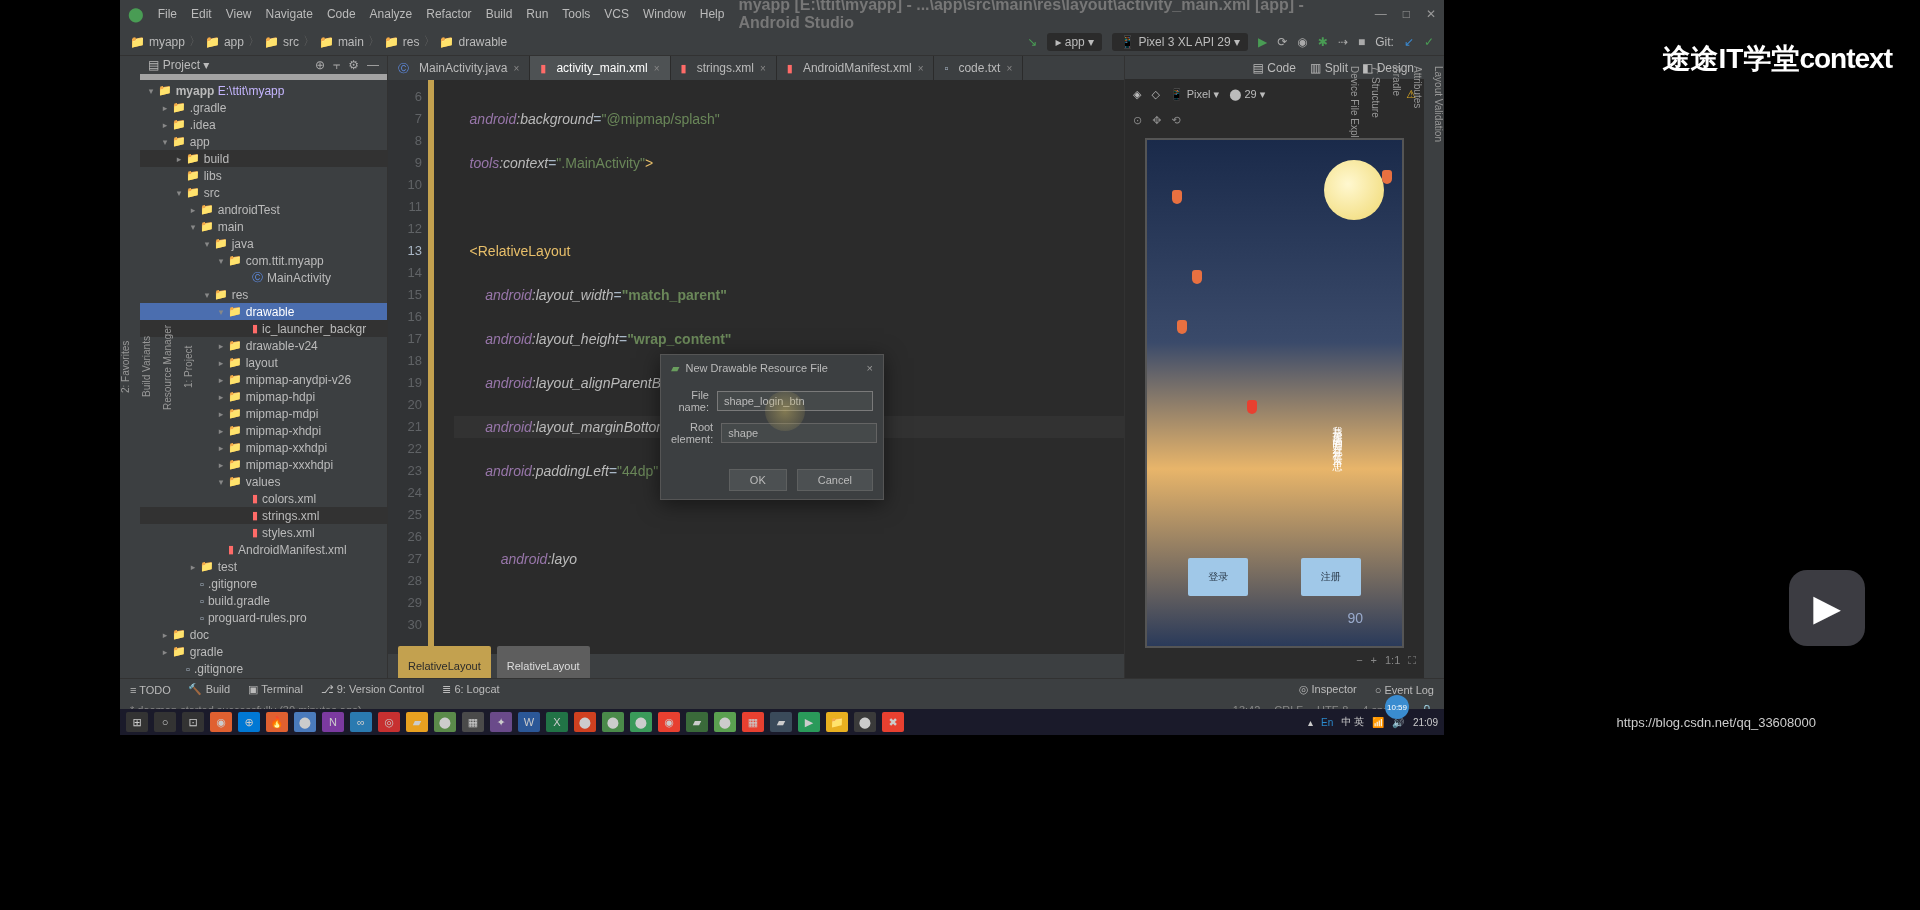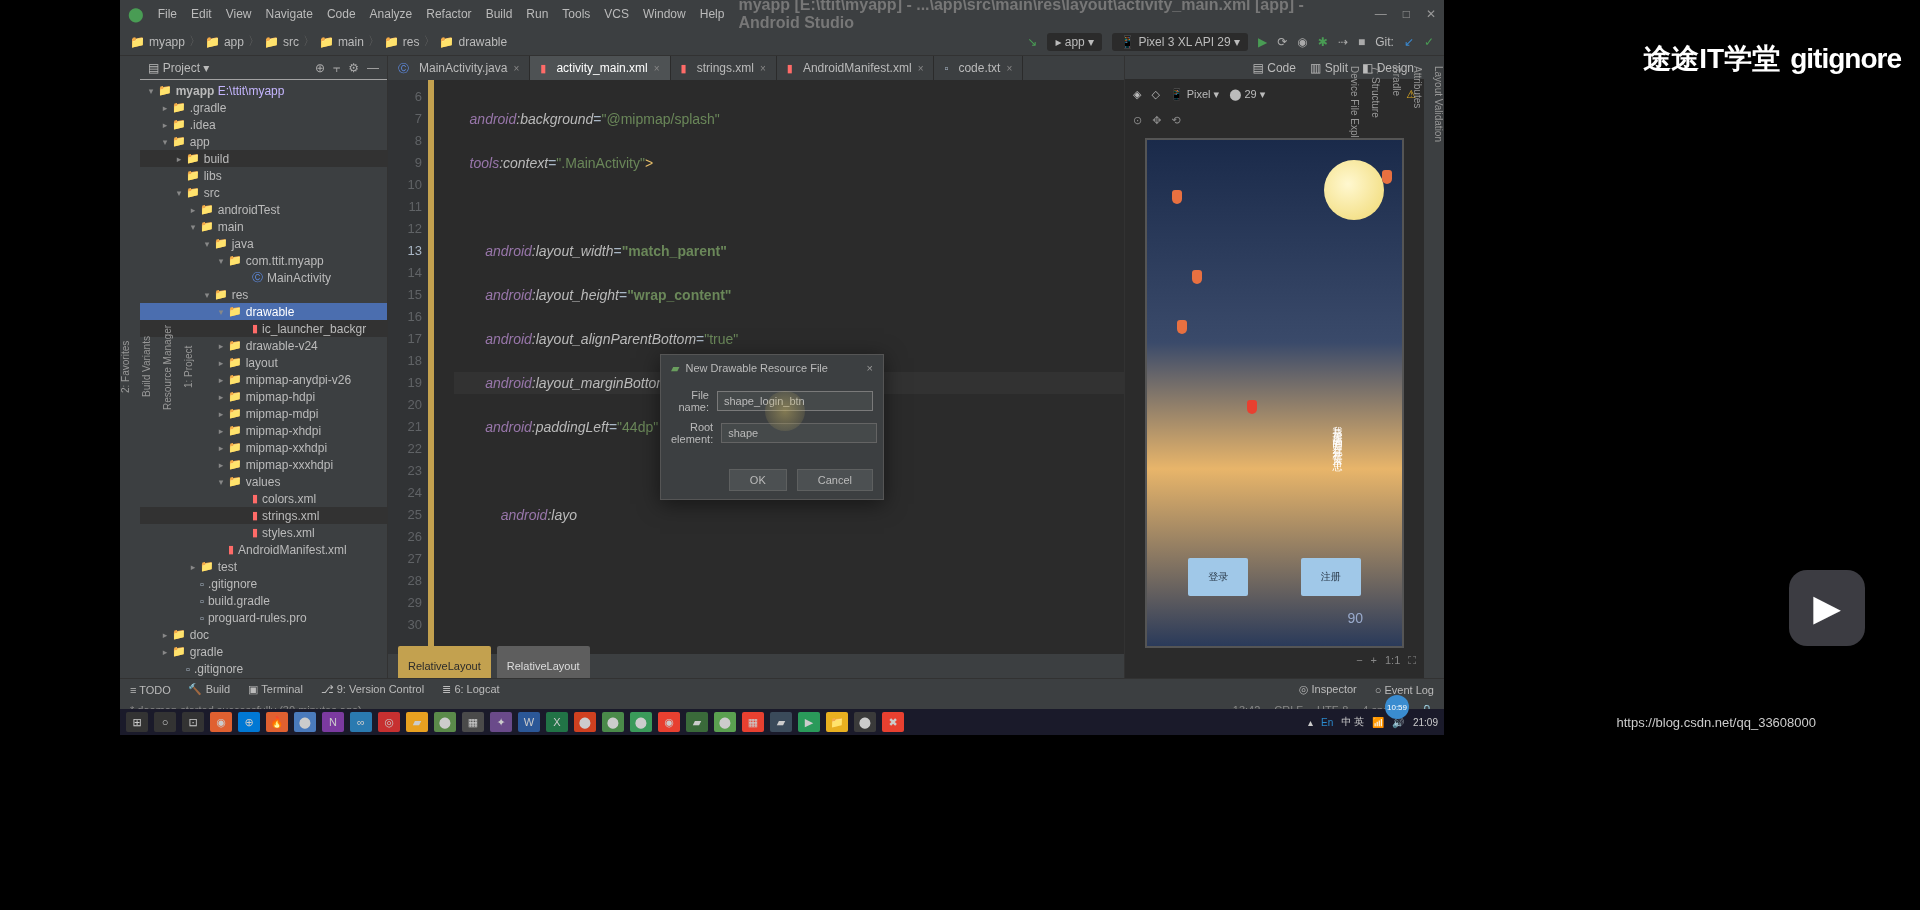--- a/index.html
+++ b/index.html
@@ -13,21 +13,21 @@
 .breadcrumb { display: flex; align-items: center; gap: 4px; }
 .breadcrumb .sep { color: #666; }
 .breadcrumb .folder-icon { color: #87939a; }
 .toolbar-right { margin-left: auto; display: flex; align-items: center; gap: 10px; }
 .toolbar-right .run-conf { background: #2b2b2b; padding: 2px 8px; border-radius: 3px; }
 .toolbar-right .git-label { color: #bbb; }
 .toolbar-right .icon { color: #aaa; }
 .main { flex: 1; display: flex; overflow: hidden; position: relative; }
 .left-rail { width: 20px; background: #3c3f41; writing-mode: vertical-rl; text-align: center; font-size: 10px; color: #999; display: flex; flex-direction: column; gap: 10px; padding: 10px 0; transform: rotate(180deg); }
 .project-panel { width: 248px; background: #3c3f41; border-right: 1px solid #323232; display: flex; flex-direction: column; }
-.project-header { height: 24px; display: flex; align-items: center; padding: 0 8px; font-size: 12px; color: #bbb; border-bottom: 1px solid #a3a3a3; }
+.project-header { height: 24px; display: flex; align-items: center; padding: 0 8px; font-size: 12px; color: #bbb; border-bottom: 6px solid #a3a3a3; }
 .project-header .tools { margin-left: auto; display: flex; gap: 8px; color: #aaa; }
 .tree { flex: 1; overflow-y: auto; font-size: 12px; color: #bbb; padding: 2px 0; }
 .tree-item { display: flex; align-items: center; height: 17px; padding-right: 4px; white-space: nowrap; }
 .tree-item.selected { background: #4b6eaf; color: #fff; }
 .tree-item.highlight { background: #323232; }
 .arrow { width: 14px; text-align: center; color: #888; font-size: 9px; }
 .ficon { margin-right: 4px; font-size: 11px; }
 .folder { color: #87939a; }
 .file-xml { color: #ff6b68; }
 .file-java { color: #5e8de6; }
@@ -68,21 +68,21 @@
 .dialog-row { display: flex; align-items: center; gap: 8px; margin-bottom: 8px; }
 .dialog-row label { width: 74px; text-align: right; }
 .dialog-row input { flex: 1; background: #45494a; border: 1px solid #646464; color: #bbb; padding: 3px 6px; font-size: 11px; }
 .dialog-row input.focus { border-color: #7a7a7a; }
 .dialog-buttons { display: flex; justify-content: flex-end; gap: 10px; padding: 8px 10px; }
 .dialog-buttons button { background: #4c5052; border: 1px solid #5e6060; color: #bbb; padding: 4px 20px; font-size: 11px; }
 .highlight-spot { position: absolute; left: 645px; top: 335px; width: 40px; height: 40px; border-radius: 50%; background: radial-gradient(circle, rgba(200,180,100,0.5), transparent); z-index: 101; pointer-events: none; }
 .bottom-bar { height: 22px; background: #3c3f41; display: flex; align-items: center; font-size: 11px; color: #bbb; padding: 0 10px; gap: 18px; border-top: 1px solid #323232; }
 .status-bar { height: 20px; background: #3c3f41; display: flex; align-items: center; font-size: 11px; color: #888; padding: 0 10px; }
 .status-bar .right { margin-left: auto; display: flex; gap: 14px; }
-.watermark { position: absolute; right: 19px; top: 40px; color: #fff; font-size: 28px; font-weight: bold; display: flex; align-items: center; gap: 10px; }
+.watermark { position: absolute; right: 28px; top: 40px; color: #fff; font-size: 28px; font-weight: bold; display: flex; align-items: center; }
 .taskbar { position: absolute; left: 120px; bottom: 175px; width: 1324px; height: 26px; background: #1a1a2a; display: flex; align-items: center; padding: 0 6px; gap: 6px; }
 .taskbar-item { width: 22px; height: 20px; background: #333; border-radius: 2px; display: flex; align-items: center; justify-content: center; font-size: 11px; color: #ccc; }
 .taskbar-right { margin-left: auto; display: flex; align-items: center; gap: 8px; font-size: 10px; color: #ccc; }
 .url-overlay { position: absolute; right: 104px; bottom: 180px; color: #ccc; font-size: 13px; text-shadow: 1px 1px 2px #000; }
 .time-badge { position: absolute; left: 1265px; top: 695px; width: 24px; height: 24px; border-radius: 50%; background: #3a8cd0; color: #fff; font-size: 8px; display: flex; align-items: center; justify-content: center; z-index: 50; }
 .floating-icon { position: absolute; right: 55px; top: 570px; width: 76px; height: 76px; border-radius: 18px; background: rgba(100,100,110,0.6); display: flex; align-items: center; justify-content: center; font-size: 36px; color: #fff; }
 </style>
 </head>
 <body>
 
@@ -397,20 +397,21 @@
             <div>26</div>
           <div>27</div>
             <div>28</div>
             <div>29</div>
           <div>30</div>
         </div>
         <div class="code">
 <div>    <span class="k-ns">android</span><span class="k-attr">:background</span><span class="k-eq">=</span><span class="k-str">"@mipmap/splash"</span></div>
 <div>    <span class="k-ns">tools</span><span class="k-attr">:context</span><span class="k-eq">=</span><span class="k-str">".MainActivity"</span><span class="k-tag">&gt;</span></div>
 <div> </div>
+<div>    <span class="k-tag">&lt;RelativeLayout</span></div>
 <div>        <span class="k-ns">android</span><span class="k-attr">:layout_width</span><span class="k-eq">=</span><span class="k-strb">"match_parent"</span></div>
 <div>        <span class="k-ns">android</span><span class="k-attr">:layout_height</span><span class="k-eq">=</span><span class="k-strb">"wrap_content"</span></div>
 <div>        <span class="k-ns">android</span><span class="k-attr">:layout_alignParentBottom</span><span class="k-eq">=</span><span class="k-str">"true"</span></div>
 <div style="background:#323232">        <span class="k-ns">android</span><span class="k-attr">:layout_marginBottom</span><span class="k-eq">=</span><span class="k-str" style="background:#214283">"90dp"</span></div>
 <div>        <span class="k-ns">android</span><span class="k-attr">:paddingLeft</span><span class="k-eq">=</span><span class="k-str">"44dp"</span></div>
 <div> </div>
 <div>            <span class="k-ns">android</span><span class="k-attr">:layo</span></div>
 
 
 
@@ -521,21 +522,21 @@
       <span>UTF-8</span>
       <span>4 spaces</span>
       <span>🔒</span>
     </div>
   </div>
   <div class="time-badge">10:59</div>
 </div>
 
 <div class="watermark">
   <span>途途IT学堂</span>
-  <span style="font-family:Arial;letter-spacing:-1px">gitignore</span>
+  <span style="font-family:Arial;letter-spacing:-1px">context</span>
 </div>
 
 <div class="taskbar">
   <div class="taskbar-item">⊞</div>
   <div class="taskbar-item">○</div>
   <div class="taskbar-item">⊡</div>
   <div class="taskbar-item" style="background:#e06030">◉</div>
   <div class="taskbar-item" style="background:#0078d4">⊕</div>
   <div class="taskbar-item" style="background:#e06030">🔥</div>
   <div class="taskbar-item" style="background:#4a7abc">⬤</div>

